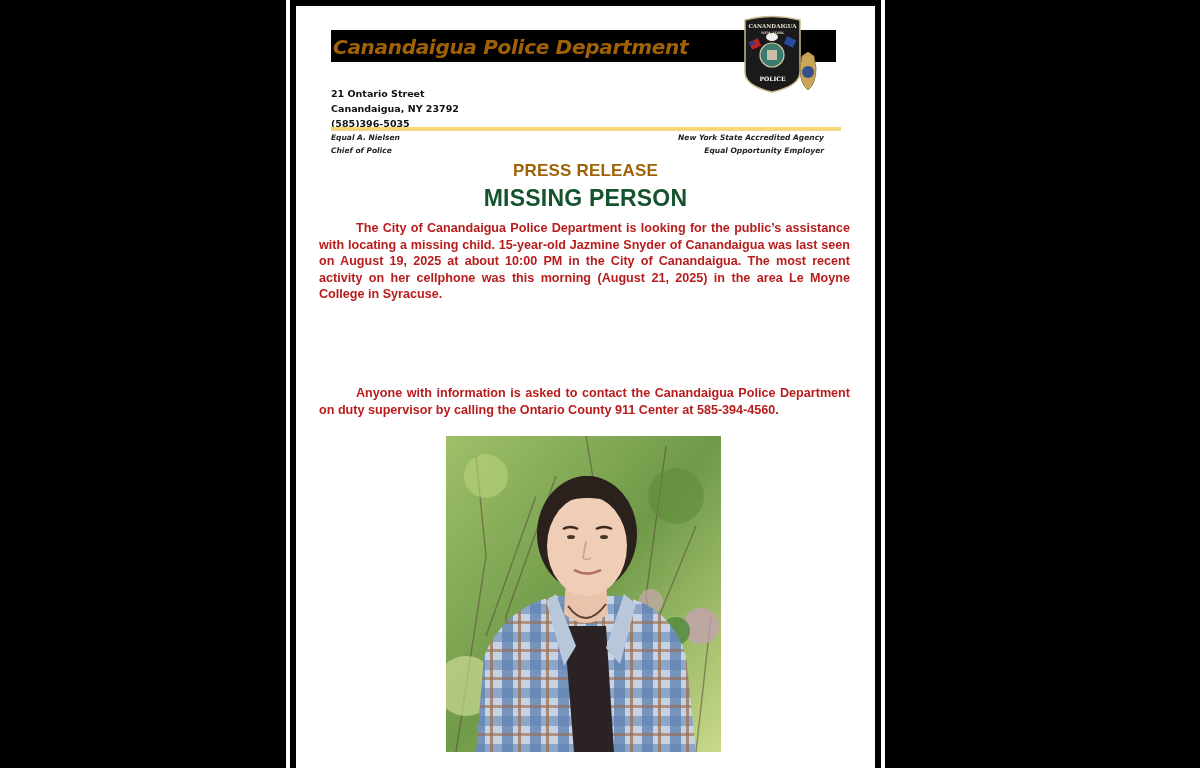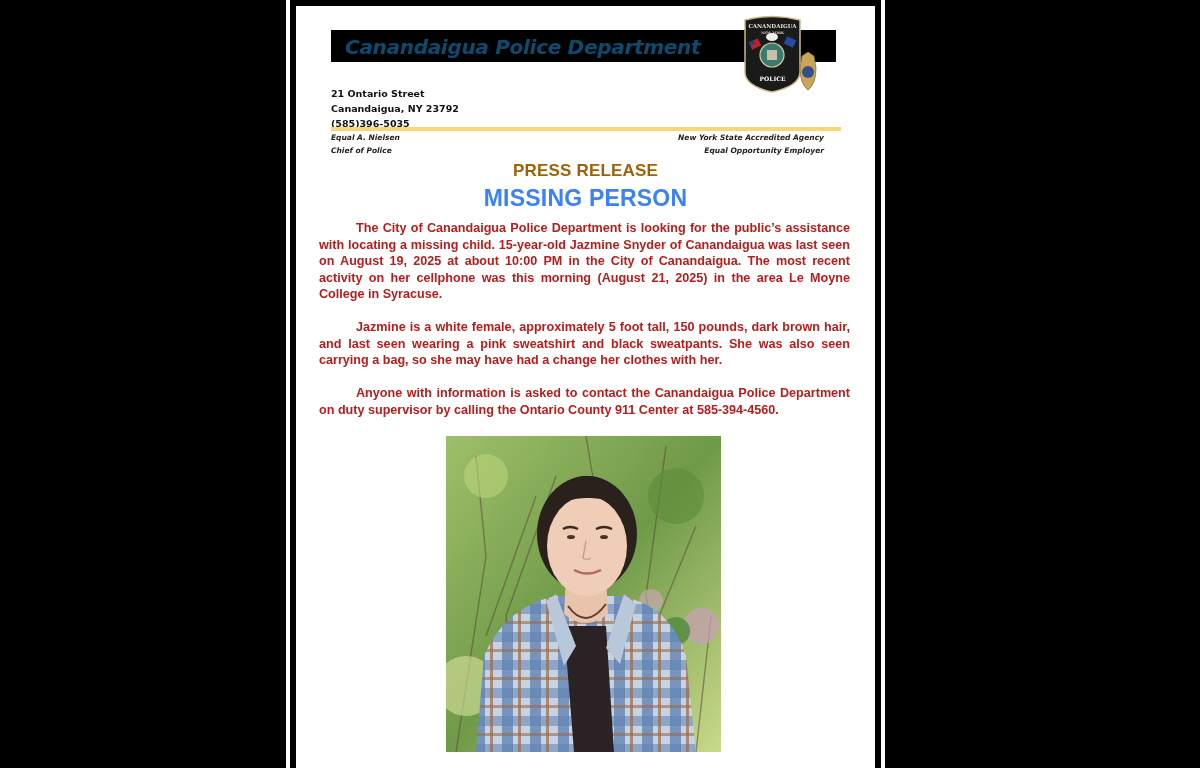--- a/index.html
+++ b/index.html
@@ -17,22 +17,22 @@
     position:absolute; left:296px; top:6px; width:579px; height:762px;
     background:#fff; overflow:hidden;
   }
   
   .title-bar {
     position:absolute; left:35px; top:24px; width:505px; height:32px;
     background:#000;
   }
   .title-text {
     position:absolute; left:35px; top:24px; height:32px; line-height:34px;
-    padding-left:14px;
-    color:#0c4a6e; font-family:"DejaVu Sans", sans-serif; font-style:italic; font-weight:bold;
+    padding-left:2px;
+    color:#a16207; font-family:"DejaVu Sans", sans-serif; font-style:italic; font-weight:bold;
     font-size:20px; letter-spacing:-0.3px; white-space:nowrap;
   }
   .addr {
     position:absolute; left:35px; font-family:"DejaVu Sans", sans-serif;
     font-weight:bold; font-size:9.5px; color:#111; white-space:nowrap;margin-top:21px;
   }
   .badge-wrap { position:absolute; left:446px; top:8px; width:80px; height:80px; }
   .rule {
     position:absolute; left:35px; top:121px; width:510px; height:4px; background:#f5d77a;
   }
@@ -40,21 +40,21 @@
     position:absolute; font-family:"DejaVu Sans", sans-serif; font-style:italic; font-weight:bold;
     font-size:7.5px; color:#222; white-space:nowrap;
   }
   .sig.right { text-align:right; }
   .press {
     position:absolute; left:0; width:579px; top:155px; text-align:center;
     font-weight:bold; font-size:17px; color:#a16207; letter-spacing:0.2px;
   }
   .missing {
     position:absolute; left:0; width:579px; top:179px; text-align:center;
-    font-weight:bold; font-size:23px; color:#3b82f6; letter-spacing:0.2px;
+    font-weight:bold; font-size:23px; color:#14532d; letter-spacing:0.2px;
   }
   .para {
     position:absolute; left:23px; width:531px;
     font-weight:bold; font-size:12.6px; line-height:16.6px; color:#b91c1c;
     text-align:justify; text-indent:37px; margin:0;
   }
   .photo {
     position:absolute; left:150px; top:430px; width:275px; height:316px; overflow:hidden;
   }
 </style>
@@ -96,21 +96,20 @@
 
   <div class="sig" style="left:35px; top:127px;">Equal A. Nielsen</div>
   <div class="sig" style="left:35px; top:140px;">Chief of Police</div>
   <div class="sig right" style="right:51px; top:127px;">New York State Accredited Agency</div>
   <div class="sig right" style="right:51px; top:140px;">Equal Opportunity Employer</div>
 
   <div class="press">PRESS RELEASE</div>
   <div class="missing">MISSING PERSON</div>
 
   <p class="para" style="top:214px;">The City of Canandaigua Police Department is looking for the public’s assistance with locating a missing child.  15-year-old Jazmine Snyder of Canandaigua was last seen on August 19, 2025 at about 10:00 PM in the City of Canandaigua.  The most recent activity on her cellphone was this morning (August 21, 2025) in the area Le Moyne College in Syracuse.</p>
-  <p class="para" style="top:313px;">Jazmine is a white female, approximately 5 foot tall, 150 pounds, dark brown hair, and last seen wearing a pink sweatshirt and black sweatpants.  She was also seen carrying a bag, so she may have had a change her clothes with her.</p>
   <p class="para" style="top:379px;">Anyone with information is asked to contact the Canandaigua Police Department on duty supervisor by calling the Ontario County 911 Center at 585-394-4560.</p>
 
   <div class="photo">
     <svg width="275" height="316" viewBox="0 0 275 316">
       <defs>
         <linearGradient id="bg" x1="0" y1="0" x2="1" y2="1">
           <stop offset="0" stop-color="#9fbf6a"></stop>
           <stop offset="0.5" stop-color="#6f9a48"></stop>
           <stop offset="1" stop-color="#c9d98a"></stop>
         </linearGradient>

